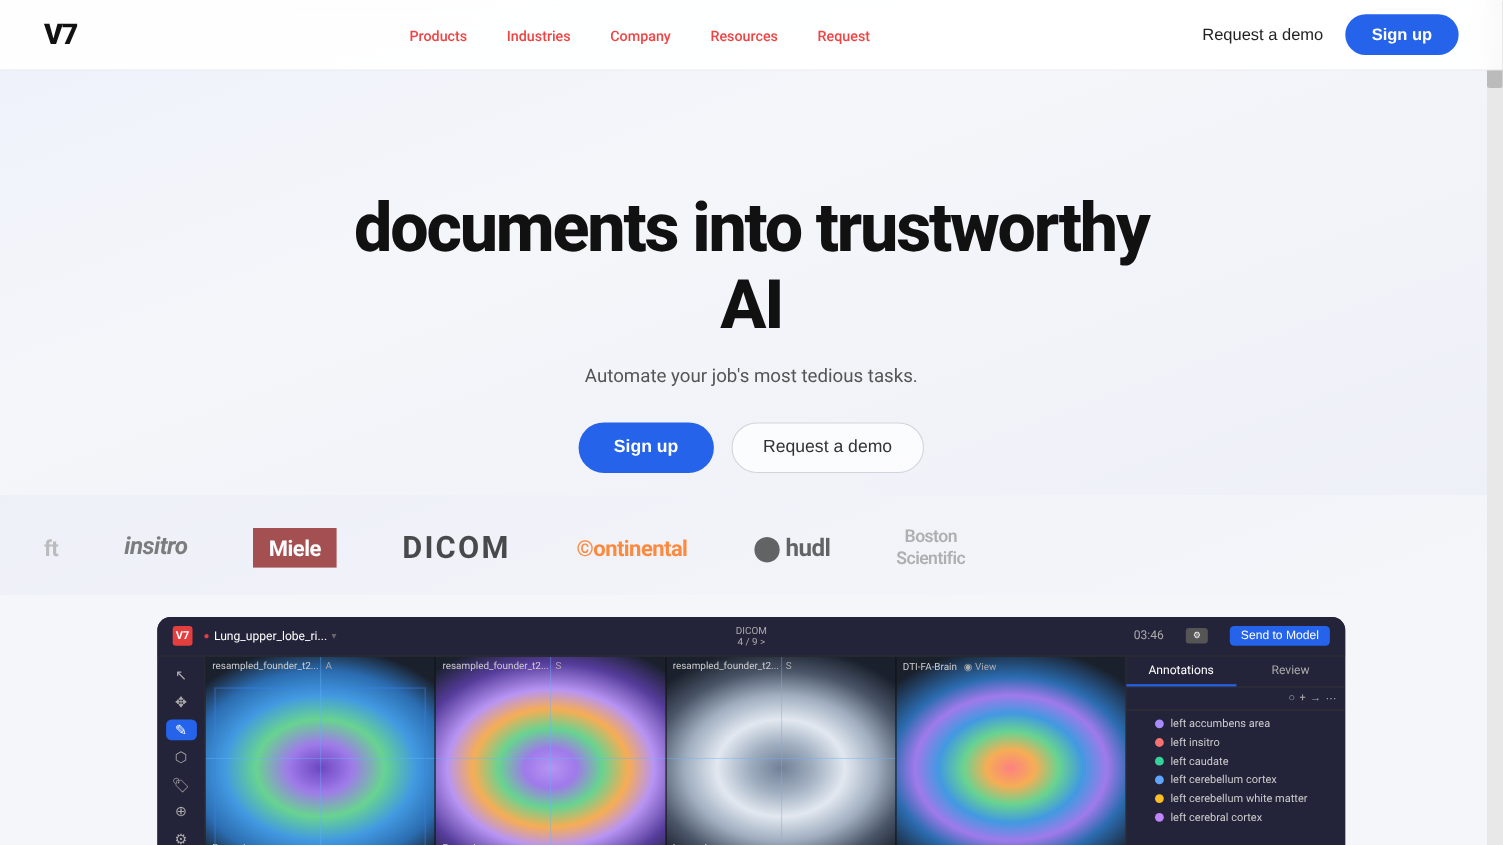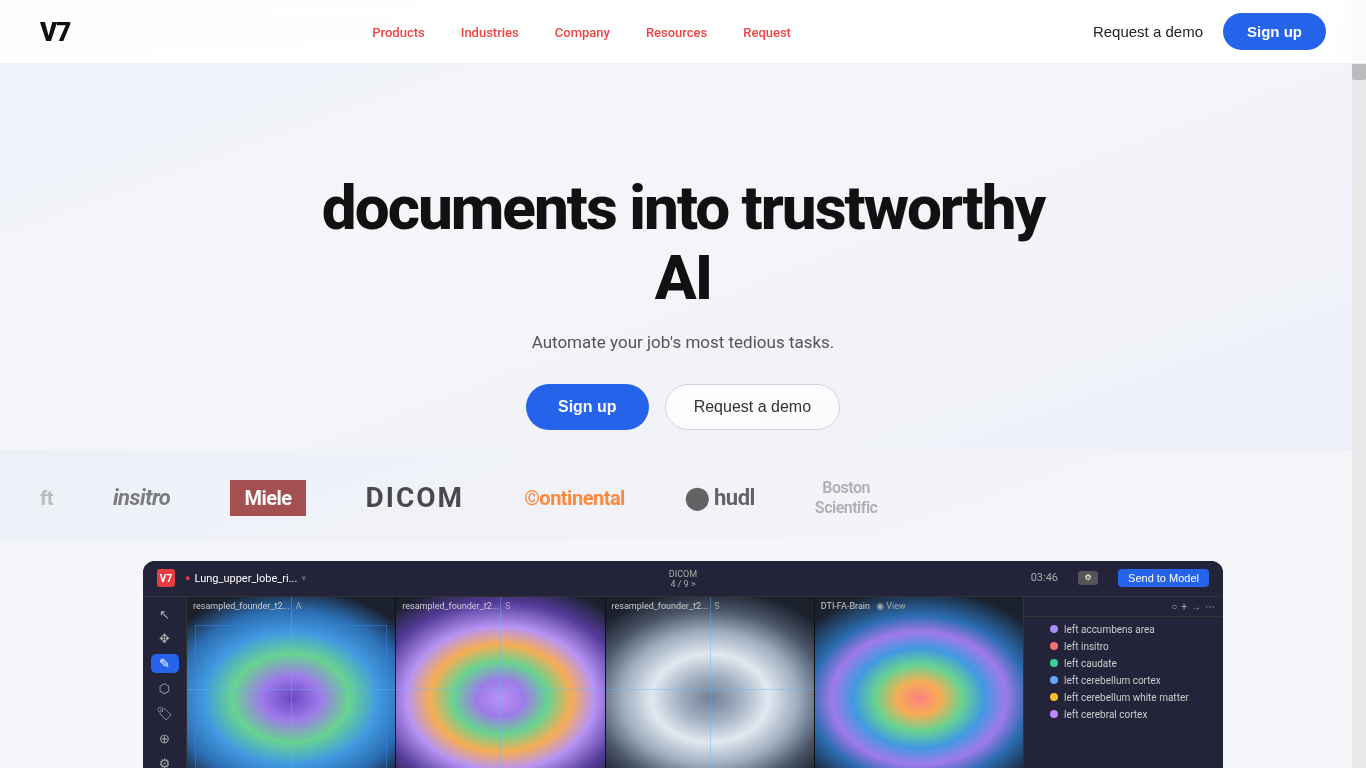--- a/index.html
+++ b/index.html
@@ -489,20 +489,24 @@
         </div>
         <div class="scan-panel scan-bg-4">
           <div class="scan-header">
             <span style="font-size:9px;color:#ccc;">DTI-FA-Brain</span>
             <span style="font-size:9px;color:#aaa;margin-left:4px;">◉ View</span>
           </div>
         </div>
       </div>
 
       <div class="app-annotations">
+        <div class="ann-tabs">
+          <div class="ann-tab ann-tab-active">Annotations</div>
+          <div class="ann-tab">Review</div>
+        </div>
 
         <div style="display:flex;align-items:center;justify-content:flex-end;padding:4px 8px;border-bottom:1px solid #333;gap:4px;">
           <span style="font-size:10px;color:#aaa;cursor:pointer;">○</span>
           <span style="font-size:10px;color:#aaa;cursor:pointer;">+</span>
           <span style="font-size:10px;color:#aaa;cursor:pointer;">→</span>
           <span style="font-size:10px;color:#aaa;cursor:pointer;">⋯</span>
         </div>
         <div class="ann-list">
           <div class="ann-item">
             <div class="ann-dot" style="background:#a78bfa;"></div>

